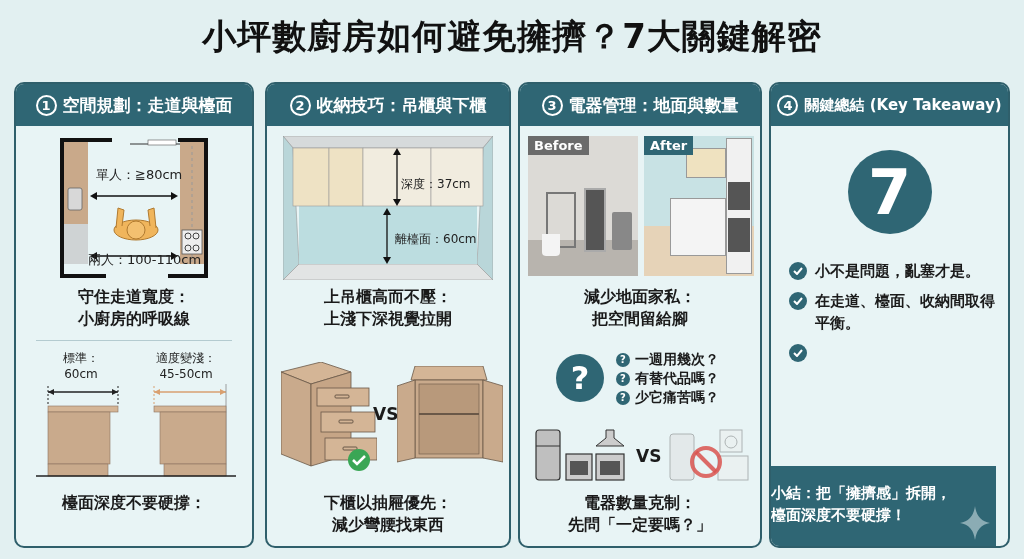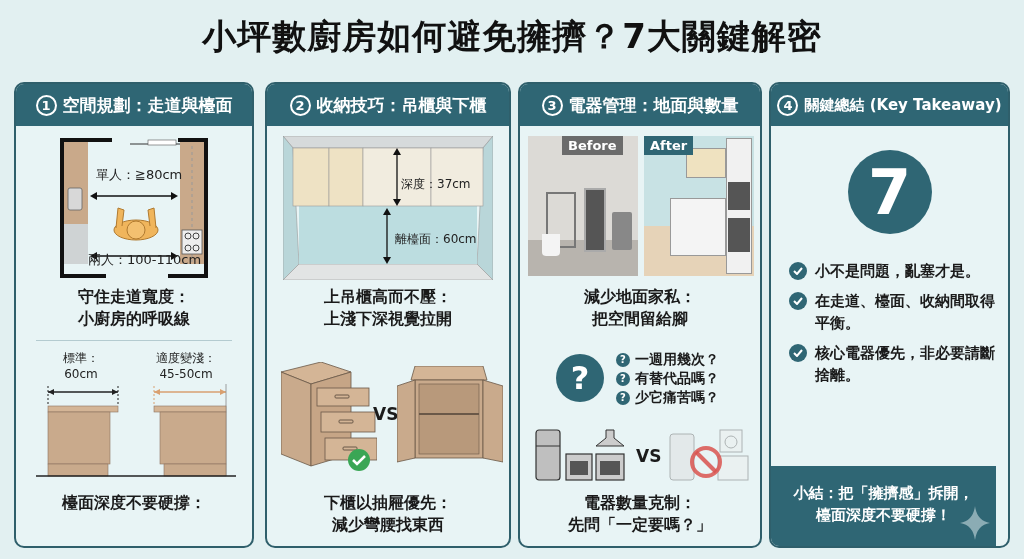--- a/index.html
+++ b/index.html
@@ -43,21 +43,21 @@
     font-size: 62px; font-weight: bold; display: flex; align-items: center; justify-content: center;
   }
   .takeaway-list { position: absolute; left: 18px; right: 12px; top: 176px; }
   .takeaway-item { display: flex; gap: 8px; margin-bottom: 8px; font-size: 15px; font-weight: bold; line-height: 22px; }
   .check-circle {
     flex: none; width: 18px; height: 18px; border-radius: 50%; background: #2f6674;
     margin-top: 2px; display: flex; align-items: center; justify-content: center;
   }
   .summary-box {
     position: absolute; left: 0; right: 12px; bottom: 0; height: 80px; background: #2f6674;
-    color: #fff; text-align: center; font-size: 15px; font-weight: bold; line-height: 22px;
+    color: #fff; text-align: left; font-size: 15px; font-weight: bold; line-height: 22px;
     padding-top: 16px;
   }
   .sparkle { position: absolute; right: 6px; bottom: 6px; }
 
   .photo-tag {
     position: absolute; left: 0; top: 0; color: #fff; font-size: 13px; font-weight: bold;
     padding: 2px 6px;
   }
   .q-line { display: flex; align-items: center; gap: 5px; font-size: 14px; font-weight: bold; line-height: 19px; }
   .q-dot { width: 14px; height: 14px; border-radius: 50%; background: #2f6674; color: #fff; font-size: 10px; display: flex; align-items: center; justify-content: center; font-weight: bold; }
@@ -203,21 +203,21 @@
     <span class="circled">3</span>
     <span>電器管理：地面與數量</span>
   </div>
 
   <div class="abs" style="left:8px;top:52px;width:110px;height:140px;background:#dcdad6;overflow:hidden;">
     <div class="abs" style="left:0;top:104px;width:110px;height:36px;background:#b8b4ae;"></div>
     <div class="abs" style="left:18px;top:56px;width:30px;height:56px;border:2px solid #777;"></div>
     <div class="abs" style="left:56px;top:52px;width:22px;height:64px;border:2px solid #aaa;background:#555;"></div>
     <div class="abs" style="left:84px;top:76px;width:20px;height:38px;background:#888;border-radius:2px;"></div>
     <div class="abs" style="left:14px;top:98px;width:18px;height:22px;background:#f4f4f4;border-radius:0 0 4px 4px;"></div>
-    <div class="photo-tag" style="background:#6b6b6b;margin-left:34px;">Before</div>
+    <div class="photo-tag" style="background:#6b6b6b;">Before</div>
   </div>
   <div class="abs" style="left:124px;top:52px;width:110px;height:140px;background:#c8e2e4;overflow:hidden;">
     <div class="abs" style="left:0;top:90px;width:110px;height:50px;background:#e6d3b8;"></div>
     <div class="abs" style="left:42px;top:12px;width:40px;height:30px;background:#efe2c0;border:1px solid #999;"></div>
     <div class="abs" style="left:82px;top:2px;width:26px;height:136px;background:#f1f1f1;border:1px solid #999;"></div>
     <div class="abs" style="left:84px;top:46px;width:22px;height:28px;background:#555;"></div>
     <div class="abs" style="left:84px;top:82px;width:22px;height:34px;background:#555;"></div>
     <div class="abs" style="left:26px;top:62px;width:56px;height:58px;background:#f4f4f4;border:1px solid #999;"></div>
     <div class="photo-tag" style="background:#2f6674;">After</div>
   </div>
@@ -291,21 +291,20 @@
           </svg>
         </span>
       <span>在走道、檯面、收納間取得平衡。</span>
     </div>
     <div class="takeaway-item">
       <span class="check-circle">
           <svg width="10" height="8" viewBox="0 0 10 8">
             <polyline points="1,4 4,7 9,1" fill="none" stroke="#fff" stroke-width="2"></polyline>
           </svg>
         </span>
-      <span>核心電器優先，非必要請斷捨離。</span>
     </div>
   </div>
 
   <div class="summary-box">
     <div>小結：把「擁擠感」拆開，</div>
     <div>檯面深度不要硬撐！</div>
     <svg class="sparkle" width="30" height="34" viewBox="0 0 30 34">
       <path d="M15 0 Q17 15 30 17 Q17 19 15 34 Q13 19 0 17 Q13 15 15 0Z" fill="#9bb8bf" opacity="0.85"></path>
     </svg>
   </div>

